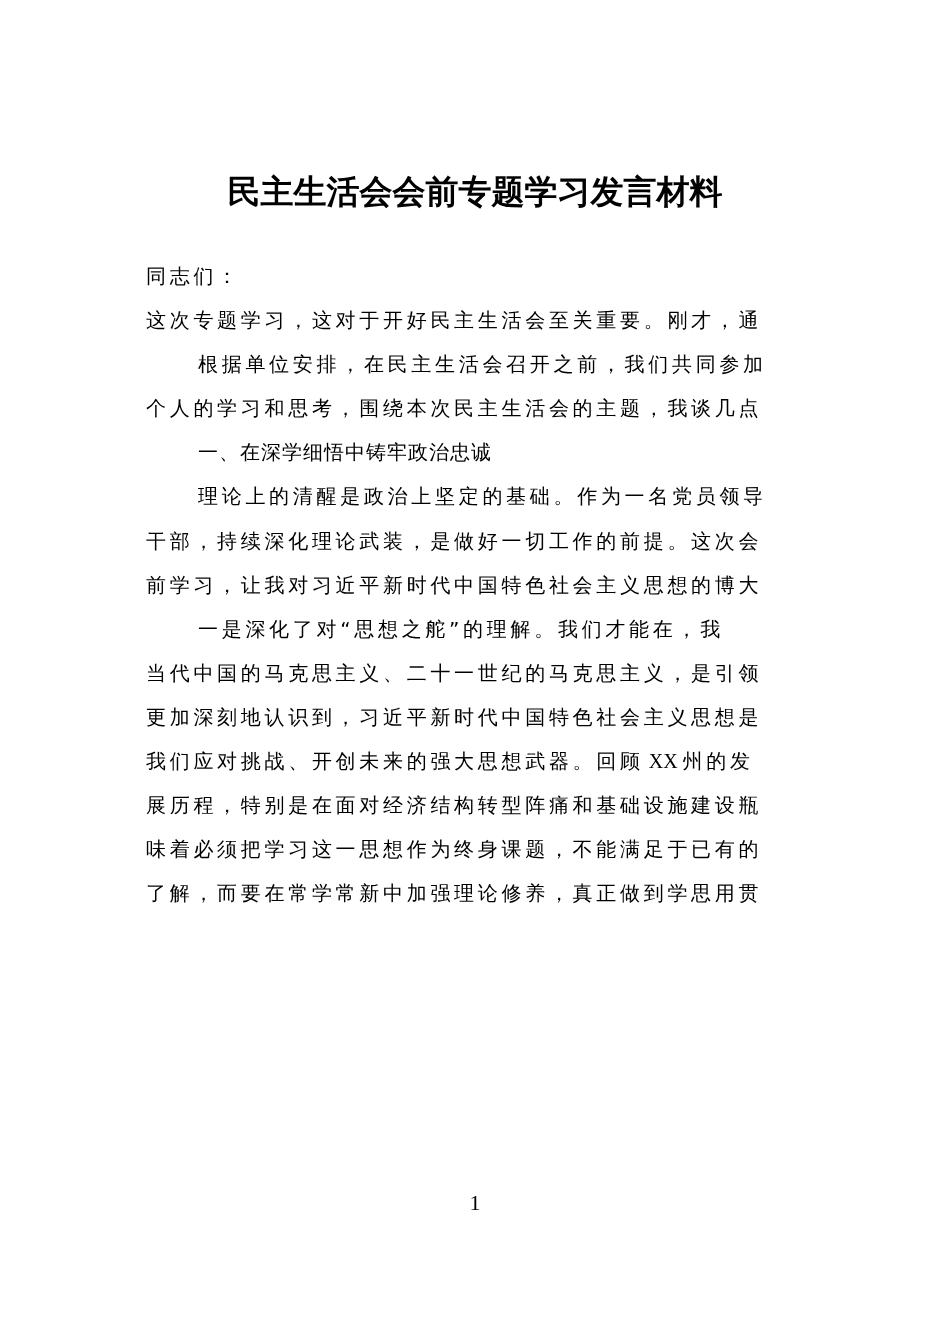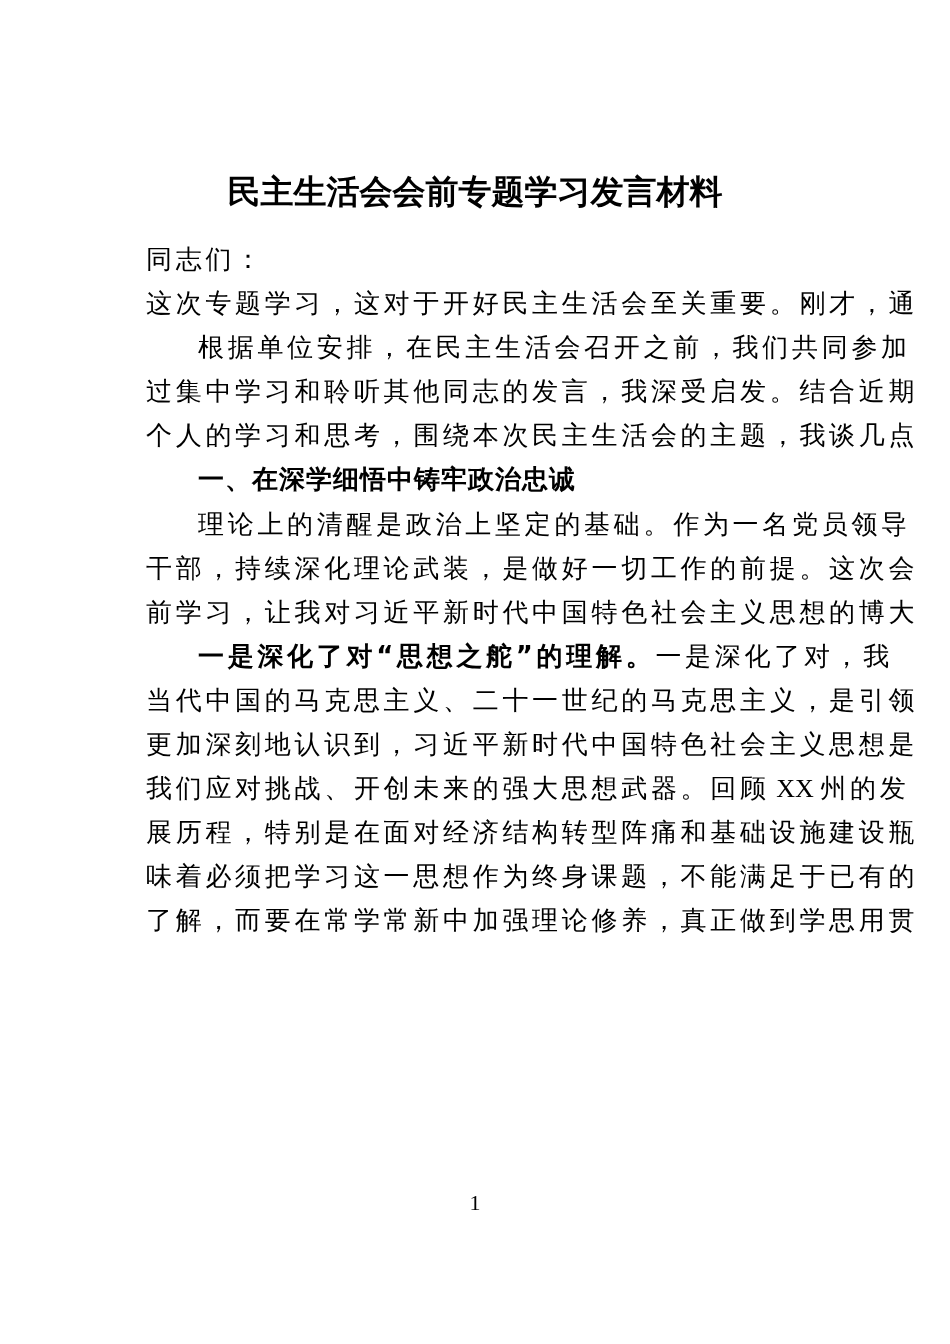--- a/index.html
+++ b/index.html
@@ -31,43 +31,43 @@
       text-align: center;
       font-size: 33px;
       font-weight: bold;
       line-height: 44px;
       letter-spacing: 0px;
       font-family: "DejaVu Serif", "Liberation Serif", serif;
     }
     .body-text {
       position: absolute;
       left: 146px;
-      top: 237px;
+      top: 254px;
       width: 664px;
-      font-size: 26px;
+      font-size: 20px;
       line-height: 44.1px;
       letter-spacing: 3.7px;
       text-align: justify;
       font-family: "DejaVu Sans", "Liberation Sans", sans-serif;
     }
     .line {
       height: 44.1px;
       white-space: nowrap;
       overflow: visible;
     }
     .indent {
       padding-left: 52px;
     }
     .heading1 {
-      font-weight: bold;
+      font-weight: normal;
       padding-left: 52px;
       letter-spacing: 1px;
     }
     .bold {
-      font-weight: bold;
+      font-weight: normal;
     }
     .latin {
       font-family: Liberation Serif, serif;
       letter-spacing: 0;
     }
     .page-number {
       position: absolute;
       left: 0;
       top: 1190px;
       width: 950px;
@@ -83,34 +83,33 @@
 
   <div class="title">民主生活会会前专题学习发言材料</div>
 
   <div class="body-text">
 
     <div class="line">同志们：</div>
 
     <div>
       <div class="line">这次专题学习，这对于开好民主生活会至关重要。刚才，通</div>
       <div class="line indent">根据单位安排，在民主生活会召开之前，我们共同参加</div>
-      <div class="line">过集中学习和聆听其他同志的发言，我深受启发。结合近期</div>
       <div class="line">个人的学习和思考，围绕本次民主生活会的主题，我谈几点</div>
     </div>
 
     <div class="line heading1">一、在深学细悟中铸牢政治忠诚</div>
 
     <div>
       <div class="line indent">理论上的清醒是政治上坚定的基础。作为一名党员领导</div>
       <div class="line">干部，持续深化理论武装，是做好一切工作的前提。这次会</div>
       <div class="line">前学习，让我对习近平新时代中国特色社会主义思想的博大</div>
     </div>
 
     <div>
-      <div class="line indent"><span class="bold">一是深化了对“思想之舵”的理解。</span><span>一是深化了对，我</span></div>
+      <div class="line indent"><span class="bold">一是深化了对“思想之舵”的理解。</span><span>我们才能在，我</span></div>
       <div class="line">当代中国的马克思主义、二十一世纪的马克思主义，是引领</div>
       <div class="line">更加深刻地认识到，习近平新时代中国特色社会主义思想是</div>
       <div class="line"><span>我们应对挑战、开创未来的强大思想武器。回顾</span><span class="latin"> XX </span><span>州的发</span></div>
       <div class="line">展历程，特别是在面对经济结构转型阵痛和基础设施建设瓶</div>
       <div class="line">味着必须把学习这一思想作为终身课题，不能满足于已有的</div>
       <div class="line">了解，而要在常学常新中加强理论修养，真正做到学思用贯</div>
     </div>
 
   </div>
 

